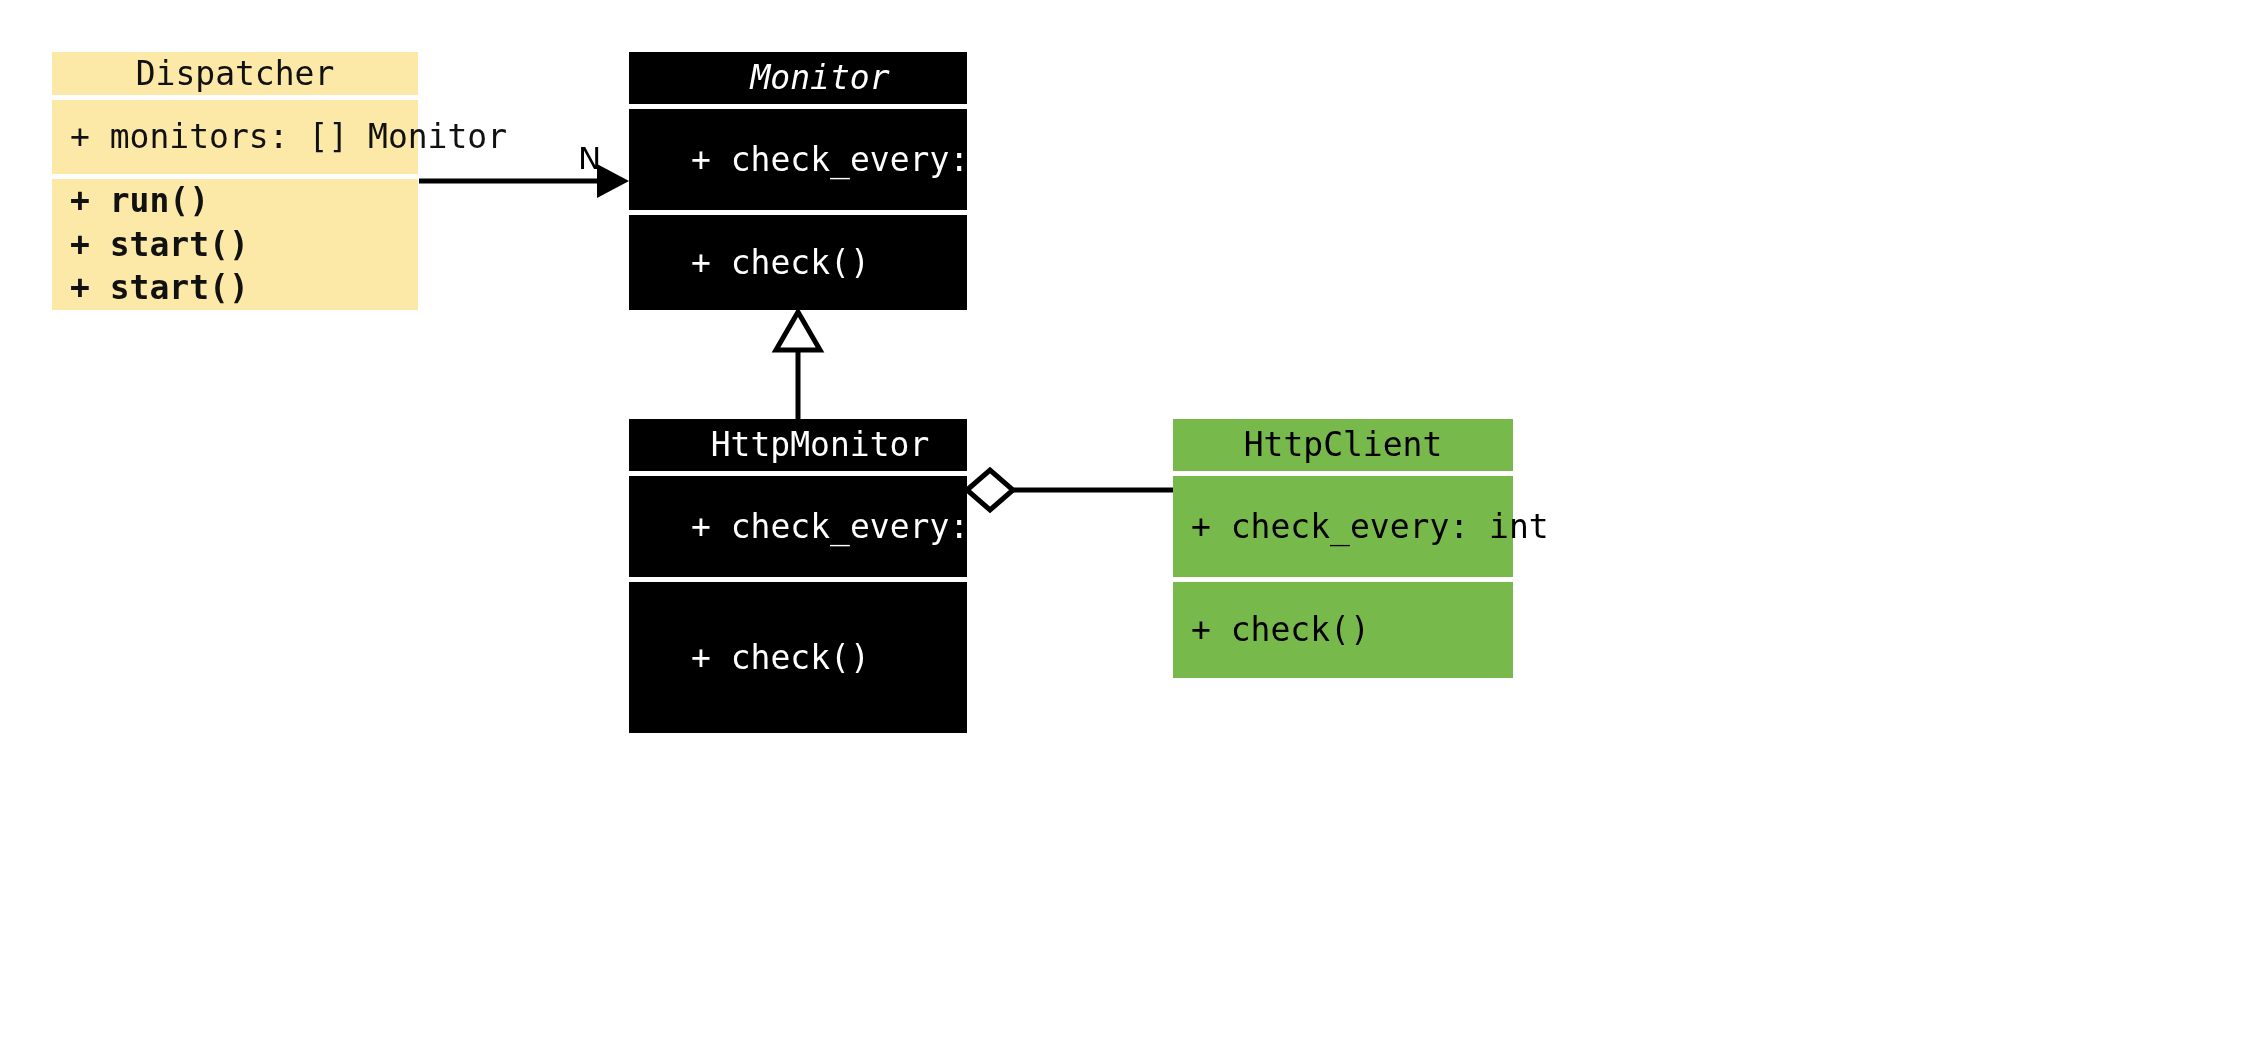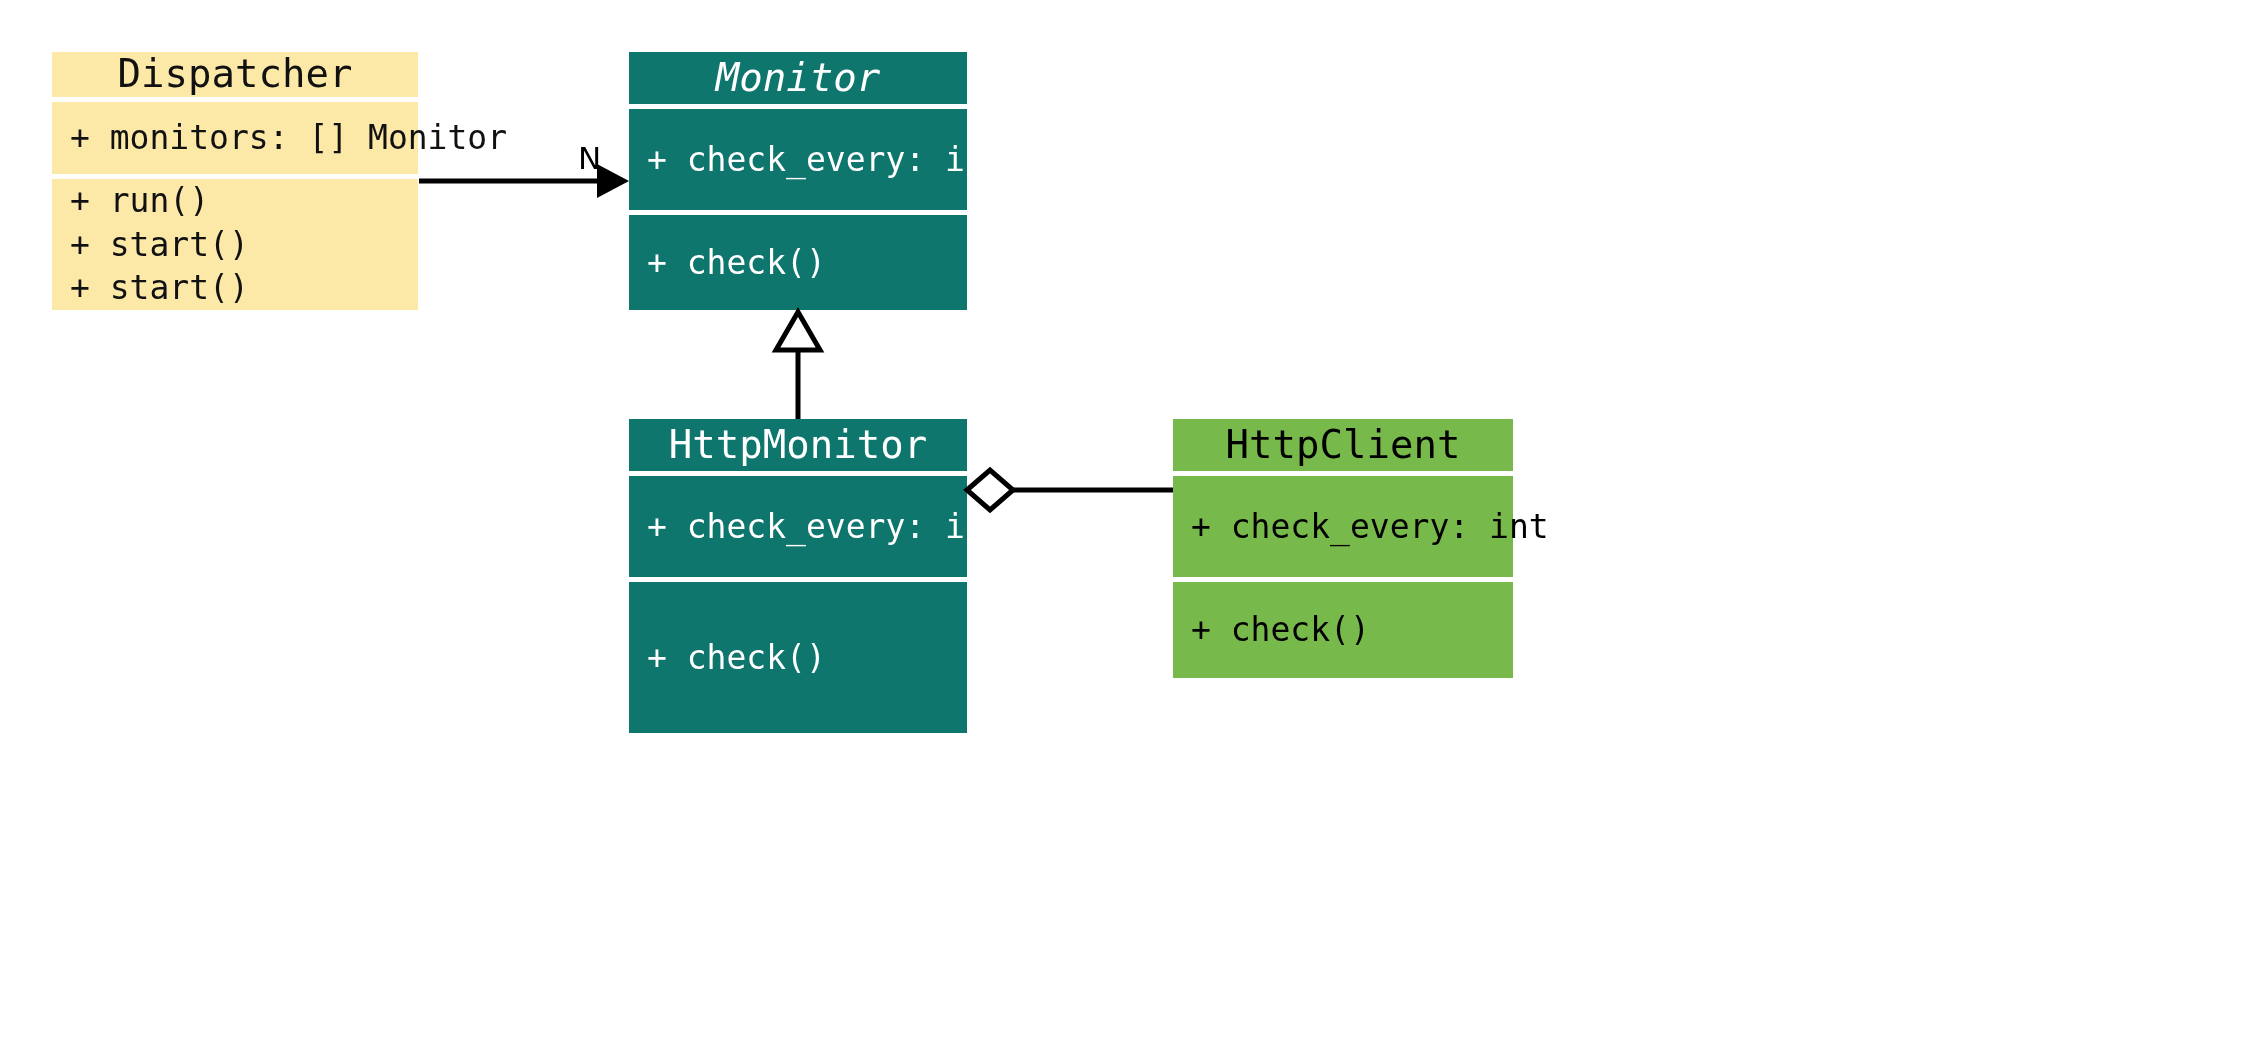--- a/index.html
+++ b/index.html
@@ -39,57 +39,57 @@
     flex-direction: column;
     justify-content: center;
   }
 
   .compartment.title-comp {
     align-items: center;
     justify-content: center;
   }
 
   .class-title {
-    font-size: 39px;
+    font-size: 33px;
     line-height: 1.15;
     letter-spacing: 0px;
     white-space: pre;
   }
 
   .member-line {
     font-size: 33px;
     line-height: 1.32;
     white-space: pre;
     padding-left: 18px;
   }
 
   
   .theme-yellow .compartment { background: #fce9a8; }
   .theme-yellow .class-title,
   .theme-yellow .member-line { color: #111111; }
 
   
-  .theme-blue .compartment { background: #0f766e; }
+  .theme-blue .compartment { background: #000000; padding-left: 44px; }
   .theme-blue .class-title,
   .theme-blue .member-line { color: #ffffff; }
 
   
   .theme-green .compartment { background: #78b94b; }
   .theme-green .class-title,
   .theme-green .member-line { color: #000000; }
 
   .abstract-title { font-style: italic; }
 
   
   #class-dispatcher {
     left: 52px;  top: 52px;  width: 366px; height: 258px;
   }
   #class-dispatcher .c-title { height: 52px; }
   #class-dispatcher .c-attrs { height: 90px; }
-  #class-dispatcher .c-ops   { flex: 1 1 auto; }
+  #class-dispatcher .c-ops   { flex: 1 1 auto; font-weight: bold; }
 
   #class-monitor {
     left: 629px; top: 52px;  width: 338px; height: 258px;
   }
   #class-monitor .c-title { height: 52px; }
   #class-monitor .c-attrs { height: 101px; }
   #class-monitor .c-ops   { flex: 1 1 auto; }
 
   #class-httpmonitor {
     left: 629px; top: 419px; width: 338px; height: 314px;

